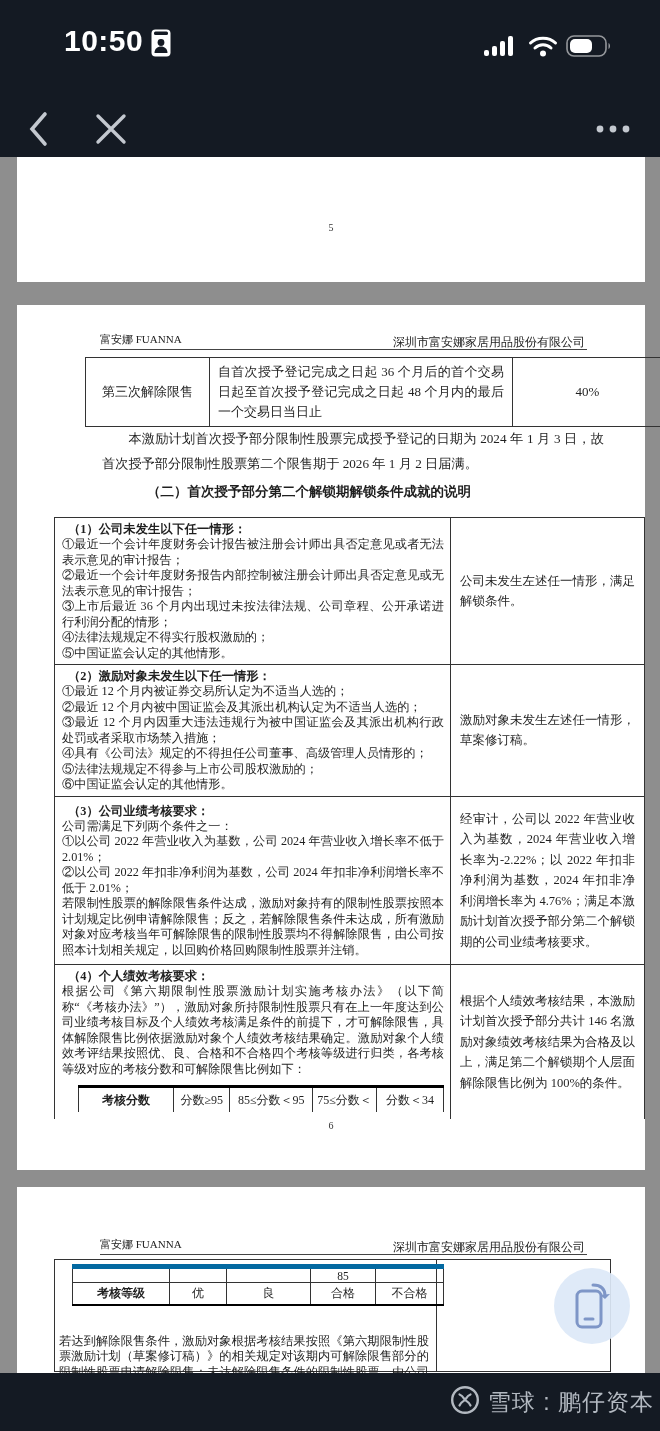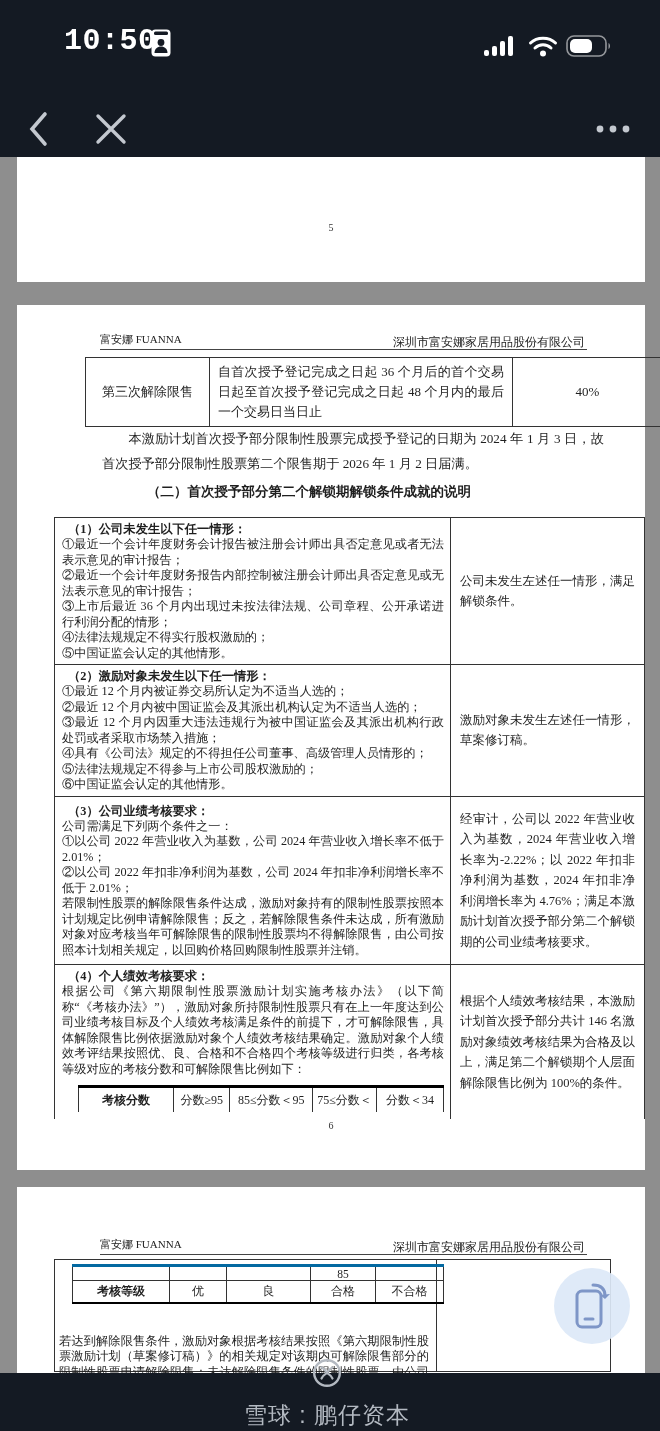--- a/index.html
+++ b/index.html
@@ -1,20 +1,20 @@
 <!DOCTYPE html>
 <html><head>
 <meta charset="utf-8">
 <style>
   html,body{margin:0;padding:0;background:#141a23;}
   #screen{position:relative;width:660px;height:1431px;overflow:hidden;background:#141a23;
           font-family:"Liberation Serif","DejaVu Serif",serif;color:#1f1f1f;}
   
   .chrome{position:absolute;left:0;top:0;width:660px;height:157px;background:#141a23;z-index:5;}
-  .time{position:absolute;left:64px;top:24px;font-family:Liberation Mono, monospace;
+  .time{position:absolute;left:64px;top:24px;font-family:Liberation Sans, sans-serif;
         font-weight:bold;font-size:30px;color:#fff;letter-spacing:.5px;}
   .sim-icon{position:absolute;left:151px;top:29px;}
   .sb-right{position:absolute;right:48px;top:34px;display:flex;align-items:center;gap:8px;}
   .navbtn{position:absolute;top:106px;width:46px;height:46px;display:flex;align-items:center;justify-content:center;}
   .nav-back{left:15px;} .nav-close{left:88px;} .nav-more{right:24px;}
   
   .viewer{position:absolute;left:0;top:157px;width:660px;height:1216px;background:#8e8e8e;overflow:hidden;}
   .page{position:absolute;left:17px;width:628px;background:#ffffff;}
   #page5{top:0;height:125px;}
   #page6{top:148px;height:865px;}
@@ -42,30 +42,30 @@
   .cl-title{font-size:12.3px;font-weight:bold;line-height:16px;text-indent:6px;}
   .cl-item{font-size:12.2px;line-height:15.5px;text-align:justify;}
   
   .score{margin:8px 0 4px 16px;border-collapse:collapse;table-layout:fixed;border-top:3px solid #000;}
   .score td{border:1px solid #333;border-top:none;height:24px;font-size:12px;text-align:center;padding:0 2px;}
   .score td:first-child{font-weight:bold;}
   
   .contbox{position:absolute;left:37px;top:72px;width:557px;height:113px;border:1px solid #333;box-sizing:border-box;}
   .contbox .vsep{position:absolute;left:381px;top:0;bottom:0;width:0;border-left:1px solid #333;}
   .cont{position:absolute;left:17px;top:4px;border-collapse:collapse;table-layout:fixed;
-        border-top:3px solid #0369a1;border-bottom:2.5px solid #000;}
+        border-top:5px solid #0369a1;border-bottom:2.5px solid #000;}
   .cont td{border:1px solid #333;border-top:none;font-size:12px;text-align:center;padding:0 2px;}
   .cont .lab{font-weight:bold;}
   .cont tr.partial td{height:13px;font-size:11.5px;}
   .cont tr.grade td{height:21px;}
   .cont tr.ratio td{height:22px;border-bottom:none;}
   .cont-para{position:absolute;left:4px;top:74px;width:370px;font-size:12.3px;line-height:15.3px;text-align:justify;}
   
   .footer{position:absolute;left:0;top:1373px;width:660px;height:58px;background:#141a23;
-          display:flex;align-items:center;justify-content:flex-end;padding-right:6px;box-sizing:border-box;gap:8px;flex-direction:column;}
+          display:flex;align-items:center;justify-content:flex-end;padding-right:6px;box-sizing:border-box;gap:8px;}
   .wm-text{font-family:"Liberation Sans",sans-serif;font-size:23px;color:#b3b9c1;letter-spacing:1px;}
   
   .rotatebtn{position:absolute;left:554px;top:1268px;width:76px;height:76px;border-radius:50%;
              background:rgba(220,232,247,.92);display:flex;align-items:center;justify-content:center;z-index:6;}
   .colw1{width:92px;}.colw2{width:52px;}.colw3{width:79px;}.colw4{width:60px;}.colw5{width:63px;}
 </style>
 </head>
 <body>
 
 <div id="screen">

